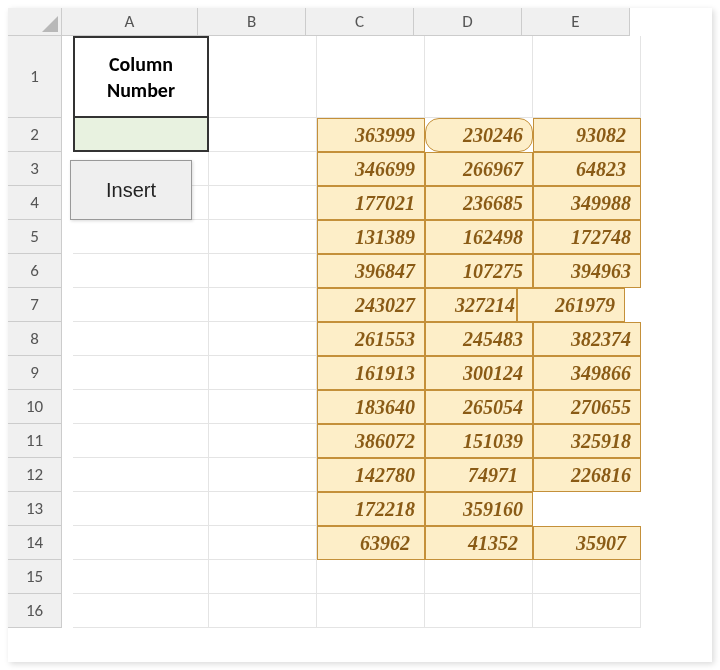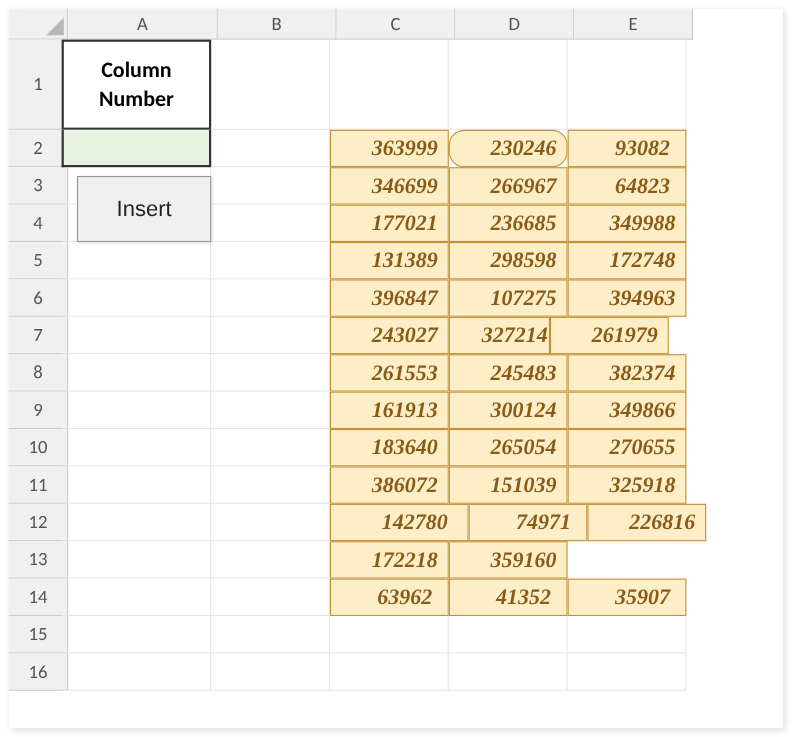--- a/index.html
+++ b/index.html
@@ -58,21 +58,21 @@
       border-bottom: 1px solid #ccc;
       text-align: center;
       font-size: 17px;
       color: #555;
       display: flex;
       align-items: center;
       justify-content: center;
     }
     .grid {
       position: absolute;
-      left: 48px; top: 28px;
+      left: 65px; top: 28px;
     }
     .grid-row { display: flex; }
     .grid-cell {
       border-right: 1px solid #e4e4e4;
       border-bottom: 1px solid #e4e4e4;
       font-size: 18px;
     }
     .header-cell {
       background: #fff;
       border: 2px solid #333;
@@ -175,21 +175,21 @@
         <div class="grid-cell" style="width: 136px; height: 34px;"></div>
         <div class="grid-cell" style="width: 108px; height: 34px;"></div>
         <div class="grid-cell data-cell" style="width: 108px; height: 34px;">177021</div>
         <div class="grid-cell data-cell" style="width: 108px; height: 34px;">236685</div>
         <div class="grid-cell data-cell" style="width: 108px; height: 34px;">349988</div>
       </div>
       <div class="grid-row">
         <div class="grid-cell" style="width: 136px; height: 34px;"></div>
         <div class="grid-cell" style="width: 108px; height: 34px;"></div>
         <div class="grid-cell data-cell" style="width: 108px; height: 34px;">131389</div>
-        <div class="grid-cell data-cell" style="width: 108px; height: 34px;">298598</div>
+        <div class="grid-cell data-cell" style="width: 108px; height: 34px;">162498</div>
         <div class="grid-cell data-cell" style="width: 108px; height: 34px;">172748</div>
       </div>
       <div class="grid-row">
         <div class="grid-cell" style="width: 136px; height: 34px;"></div>
         <div class="grid-cell" style="width: 108px; height: 34px;"></div>
         <div class="grid-cell data-cell" style="width: 108px; height: 34px;">396847</div>
         <div class="grid-cell data-cell" style="width: 108px; height: 34px;">107275</div>
         <div class="grid-cell data-cell" style="width: 108px; height: 34px;">394963</div>
       </div>
       <div class="grid-row">
@@ -223,21 +223,21 @@
       <div class="grid-row">
         <div class="grid-cell" style="width: 136px; height: 34px;"></div>
         <div class="grid-cell" style="width: 108px; height: 34px;"></div>
         <div class="grid-cell data-cell" style="width: 108px; height: 34px;">386072</div>
         <div class="grid-cell data-cell" style="width: 108px; height: 34px;">151039</div>
         <div class="grid-cell data-cell" style="width: 108px; height: 34px;">325918</div>
       </div>
       <div class="grid-row">
         <div class="grid-cell" style="width: 136px; height: 34px;"></div>
         <div class="grid-cell" style="width: 108px; height: 34px;"></div>
-        <div class="grid-cell data-cell" style="width: 126px; height: 34px;">142780</div>
+        <div class="grid-cell data-cell" style="width: 108px; height: 34px;">142780</div>
         <div class="grid-cell data-cell" style="width: 108px; height: 34px;">74971</div>
         <div class="grid-cell data-cell" style="width: 108px; height: 34px;">226816</div>
       </div>
       <div class="grid-row">
         <div class="grid-cell" style="width: 136px; height: 34px;"></div>
         <div class="grid-cell" style="width: 108px; height: 34px;"></div>
         <div class="grid-cell data-cell" style="width: 108px; height: 34px;">172218</div>
         <div class="grid-cell data-cell" style="width: 108px; height: 34px;">359160</div>
       </div>
       <div class="grid-row">

